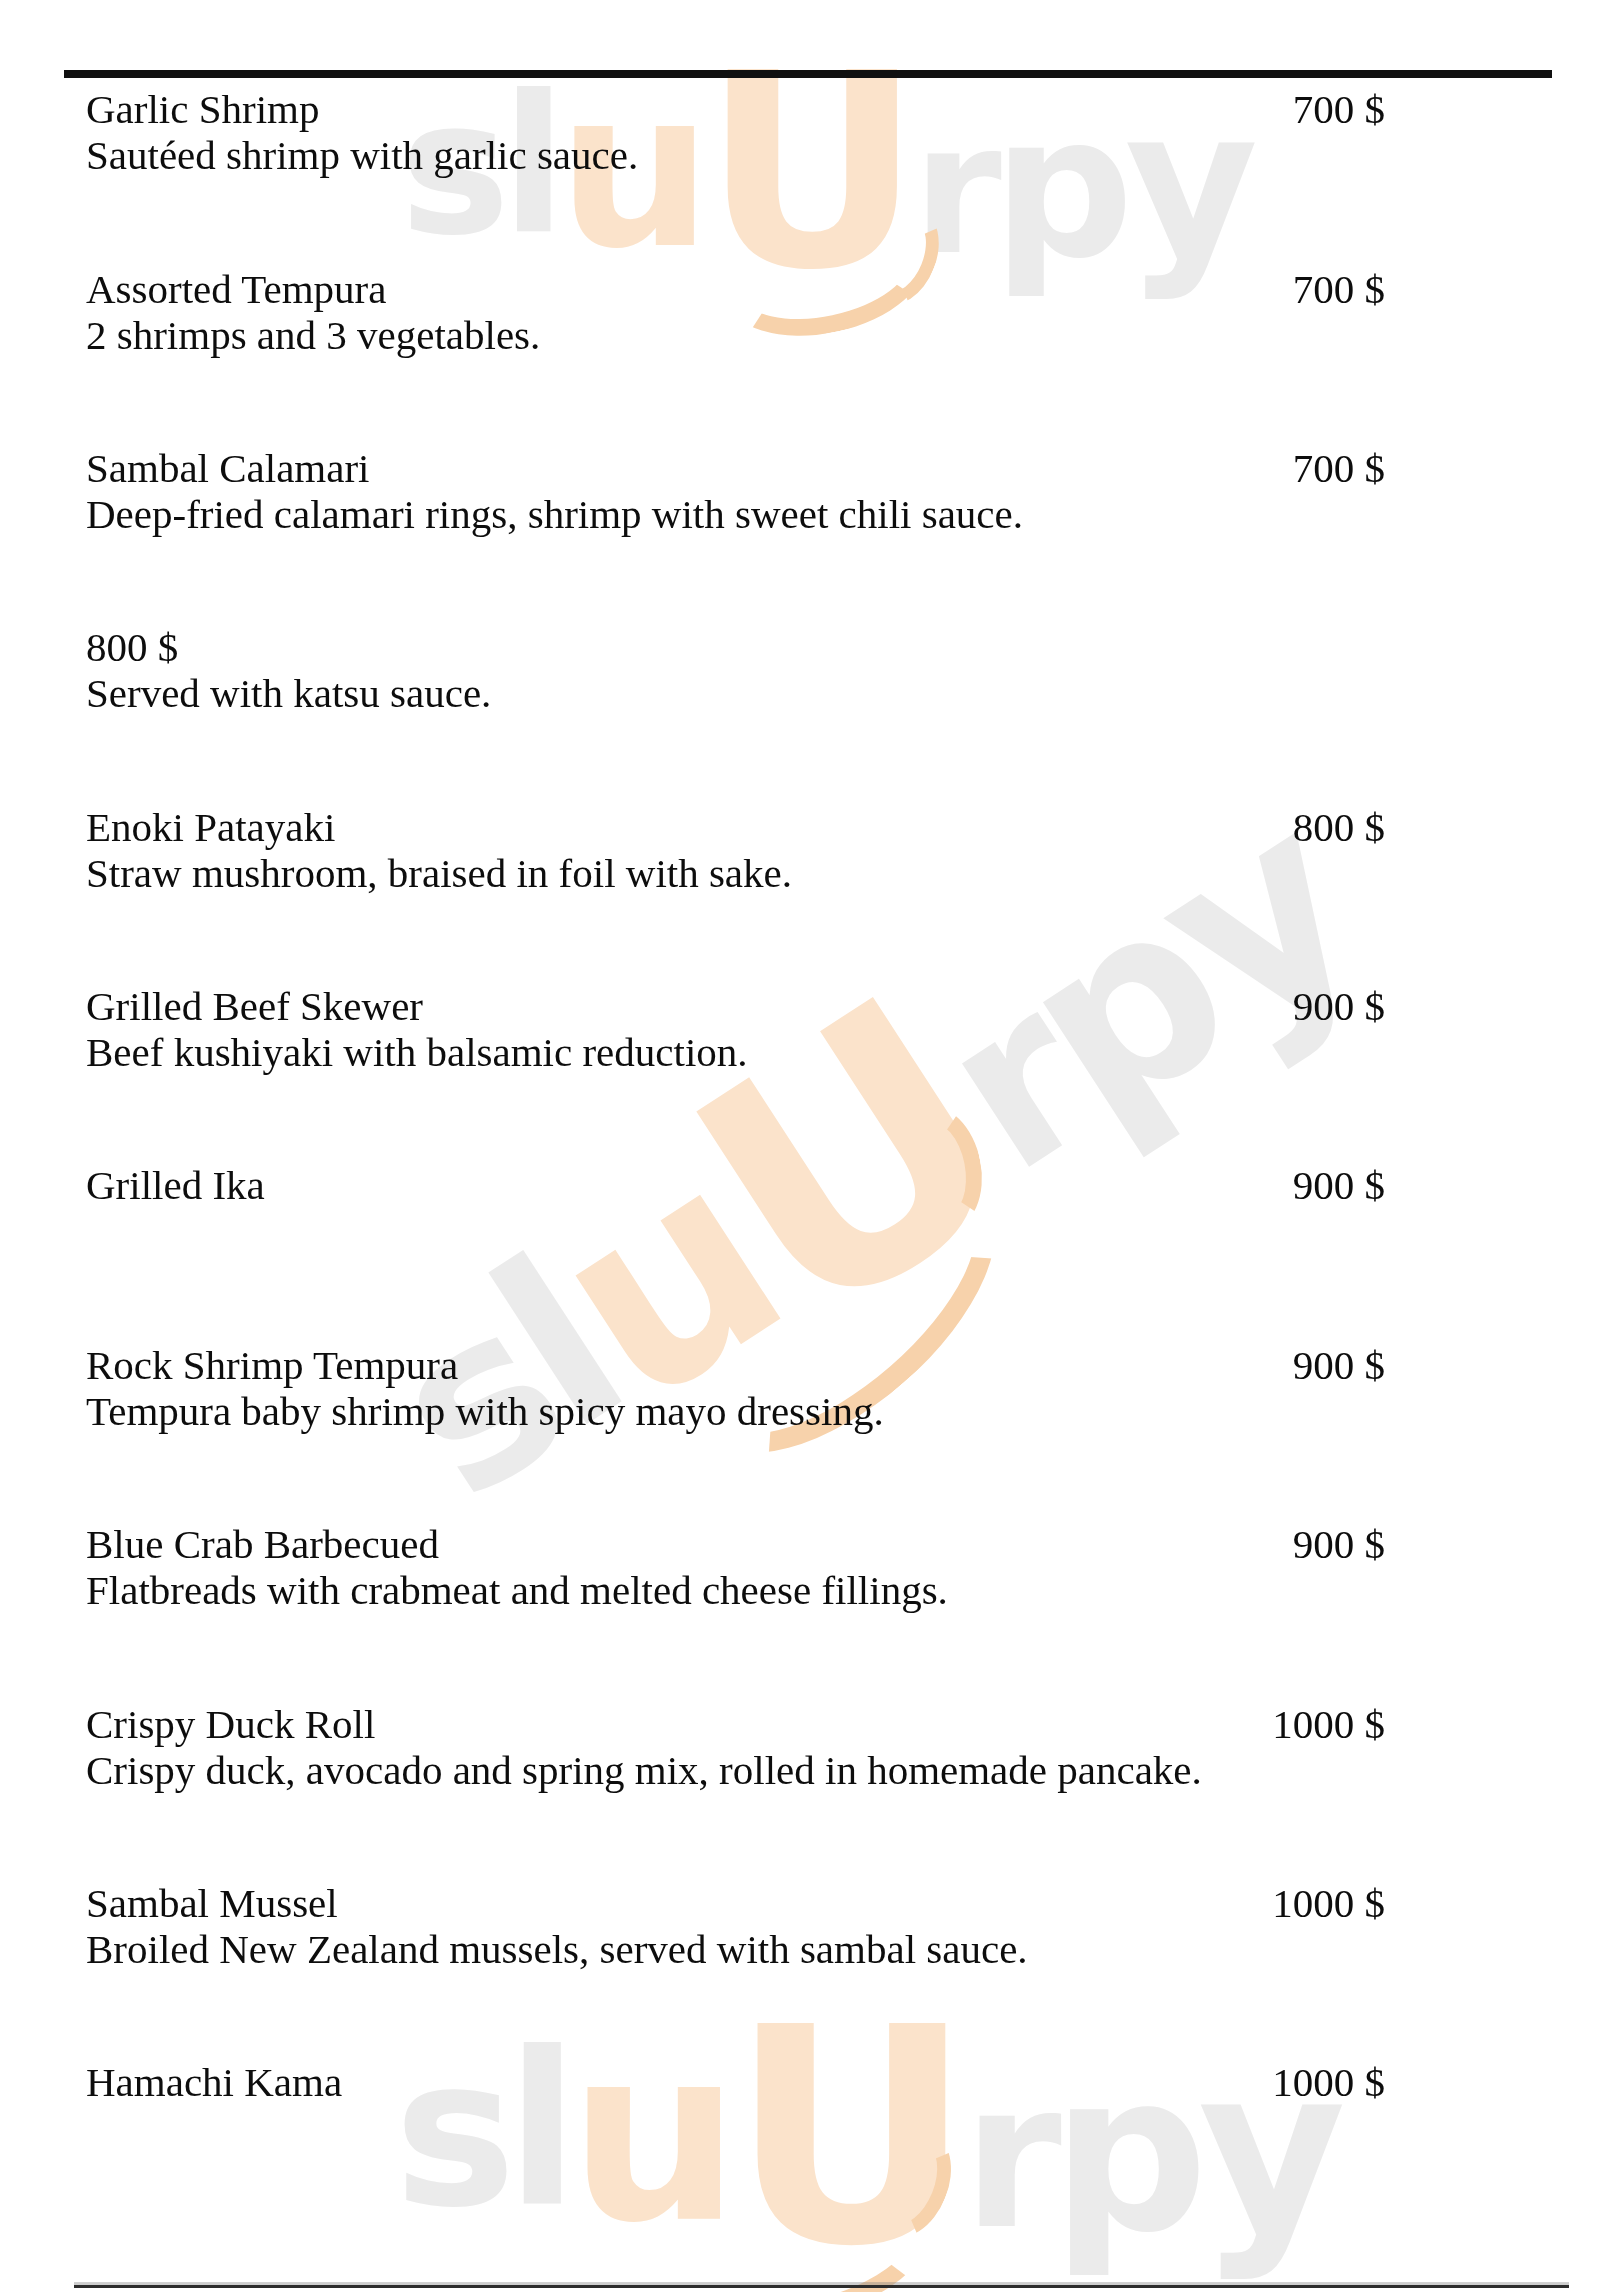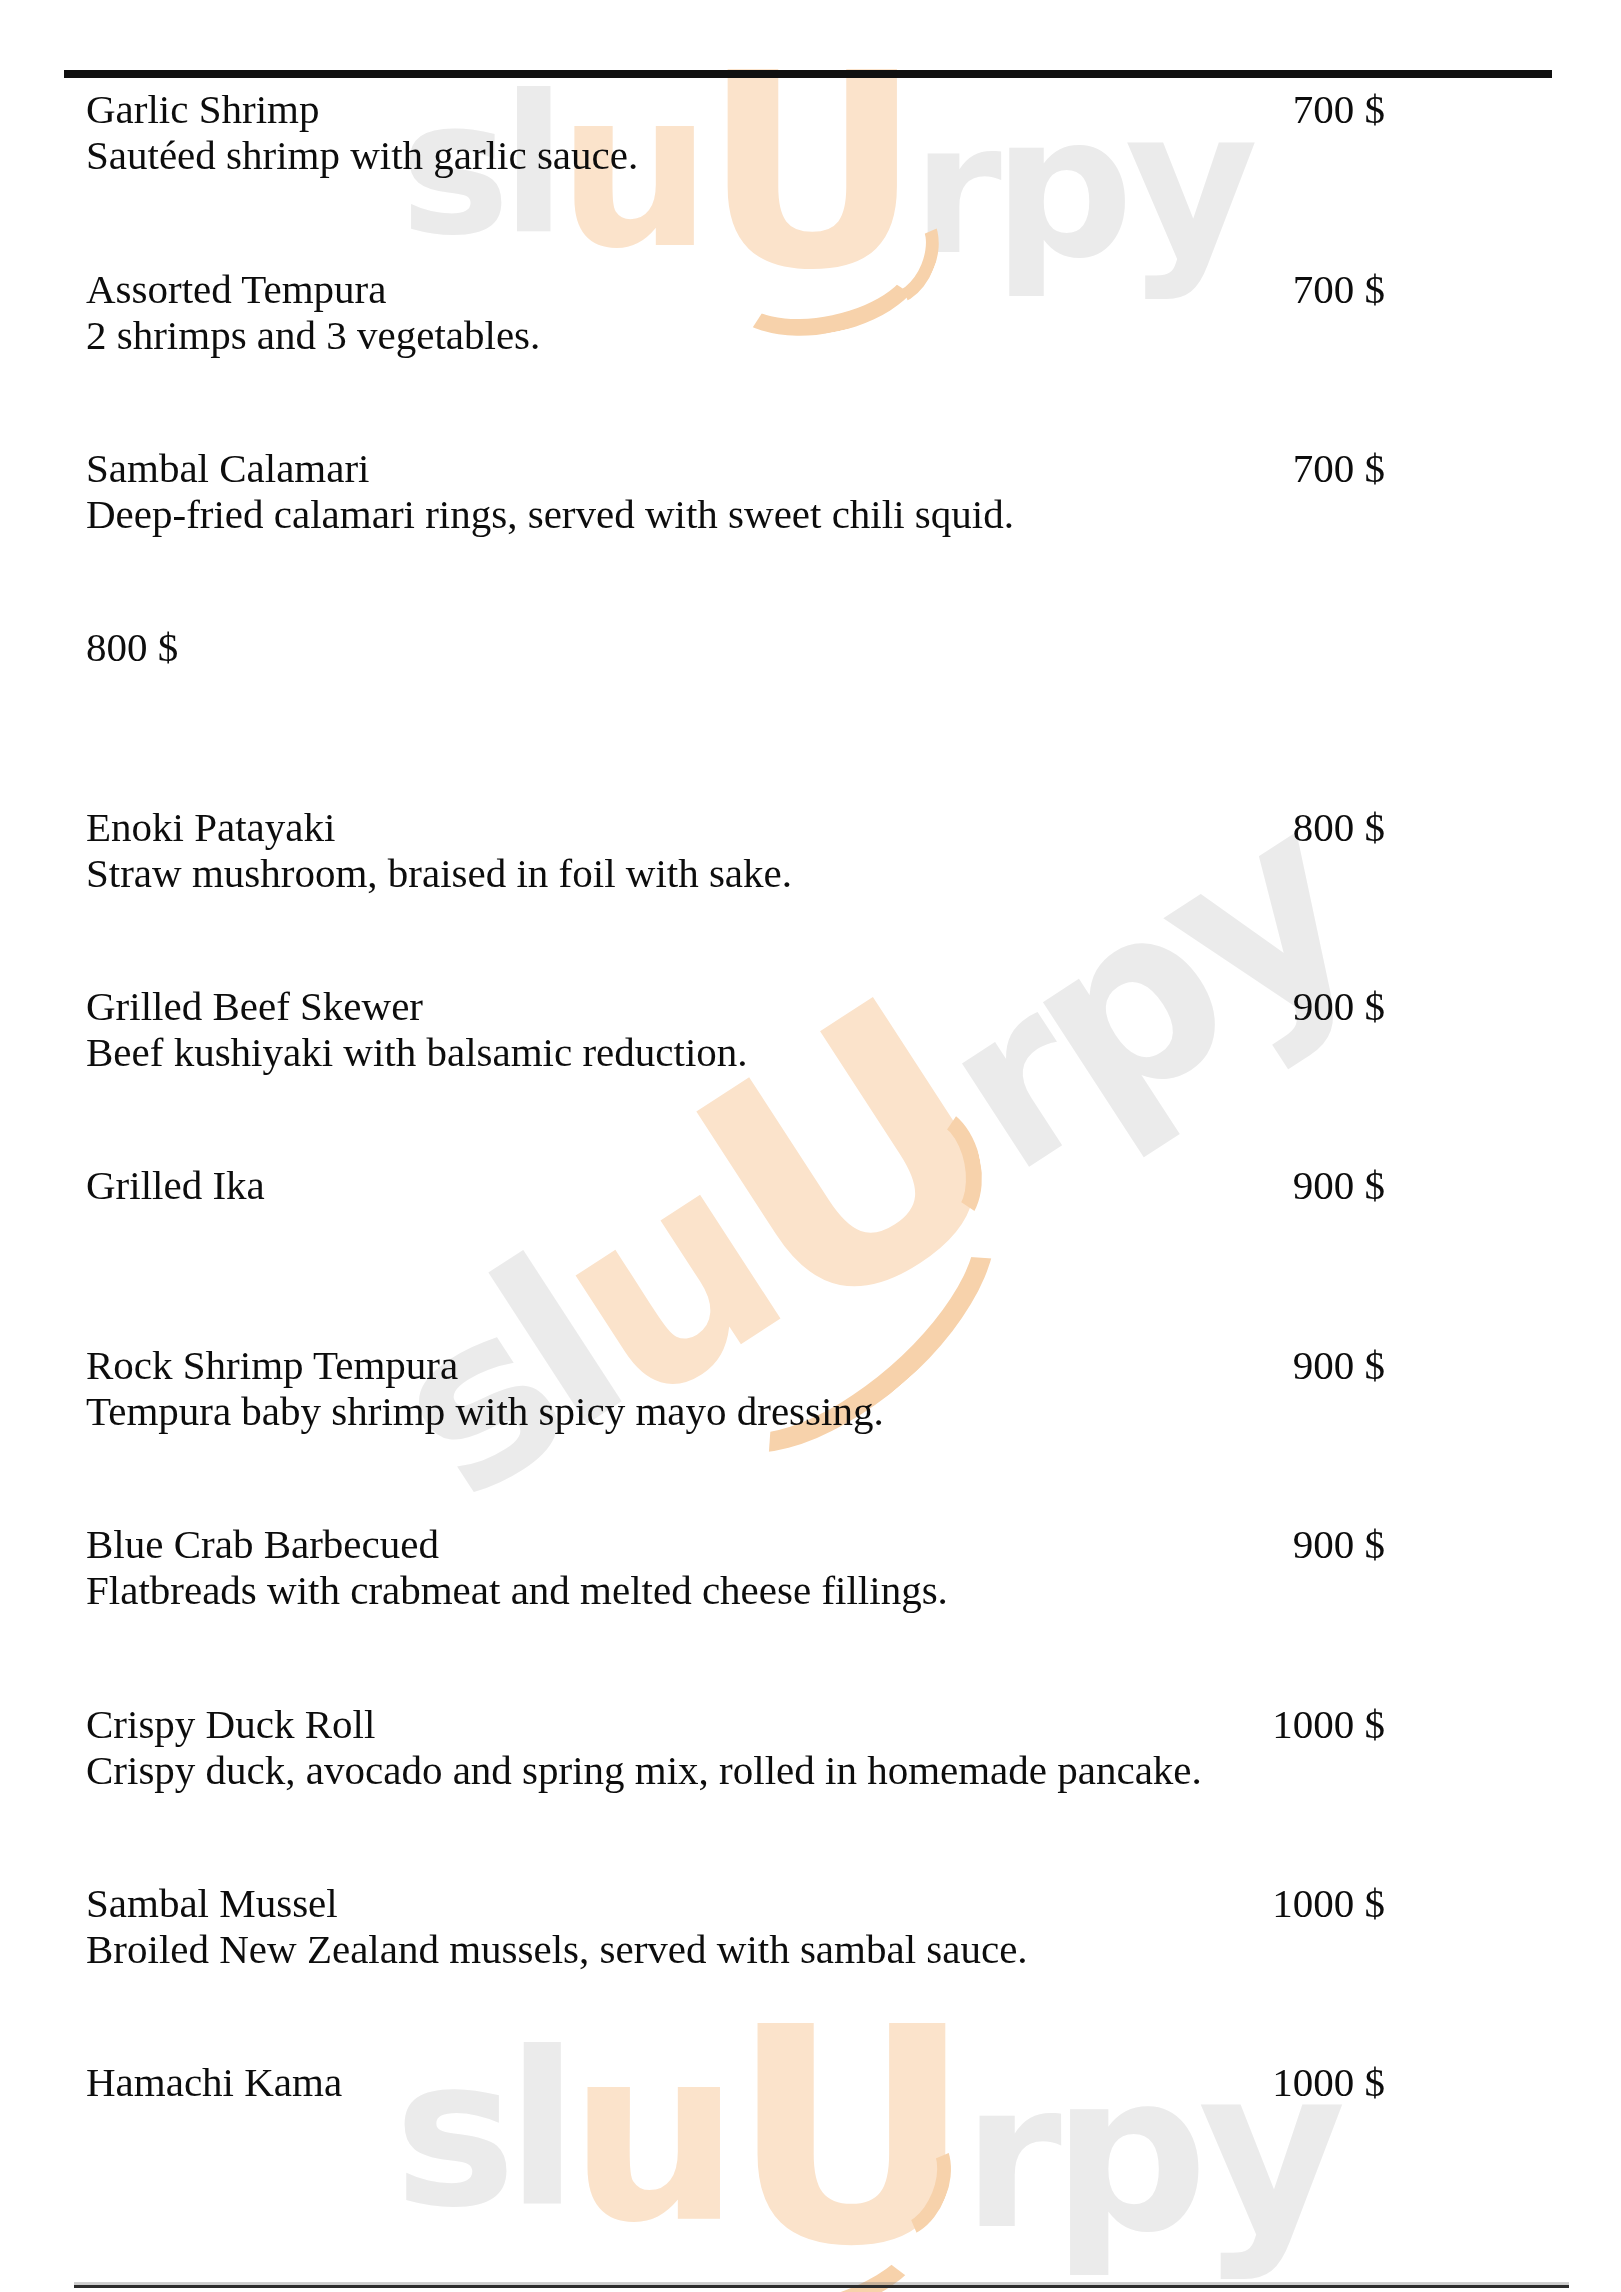--- a/index.html
+++ b/index.html
@@ -95,27 +95,28 @@
       <span class="pr">700 $</span>
     </div>
     <div class="ds">2 shrimps and 3 vegetables.</div>
   </div>
 
   <div class="item" style="top:445px">
     <div class="hd">
       <span class="nm">Sambal Calamari</span>
       <span class="pr">700 $</span>
     </div>
-    <div class="ds">Deep-fried calamari rings, served with sweet chili squid.</div>
+    <div class="ds">Deep-fried calamari rings, shrimp with sweet chili sauce.</div>
   </div>
 
   <div class="item" style="top:624px">
     <div class="hd">
       <span class="pr">800 $</span>
     </div>
+    <div class="ds">Served with katsu sauce.</div>
   </div>
 
   <div class="item" style="top:804px">
     <div class="hd">
       <span class="nm">Enoki Patayaki</span>
       <span class="pr">800 $</span>
     </div>
     <div class="ds">Straw mushroom, braised in foil with sake.</div>
   </div>
 

